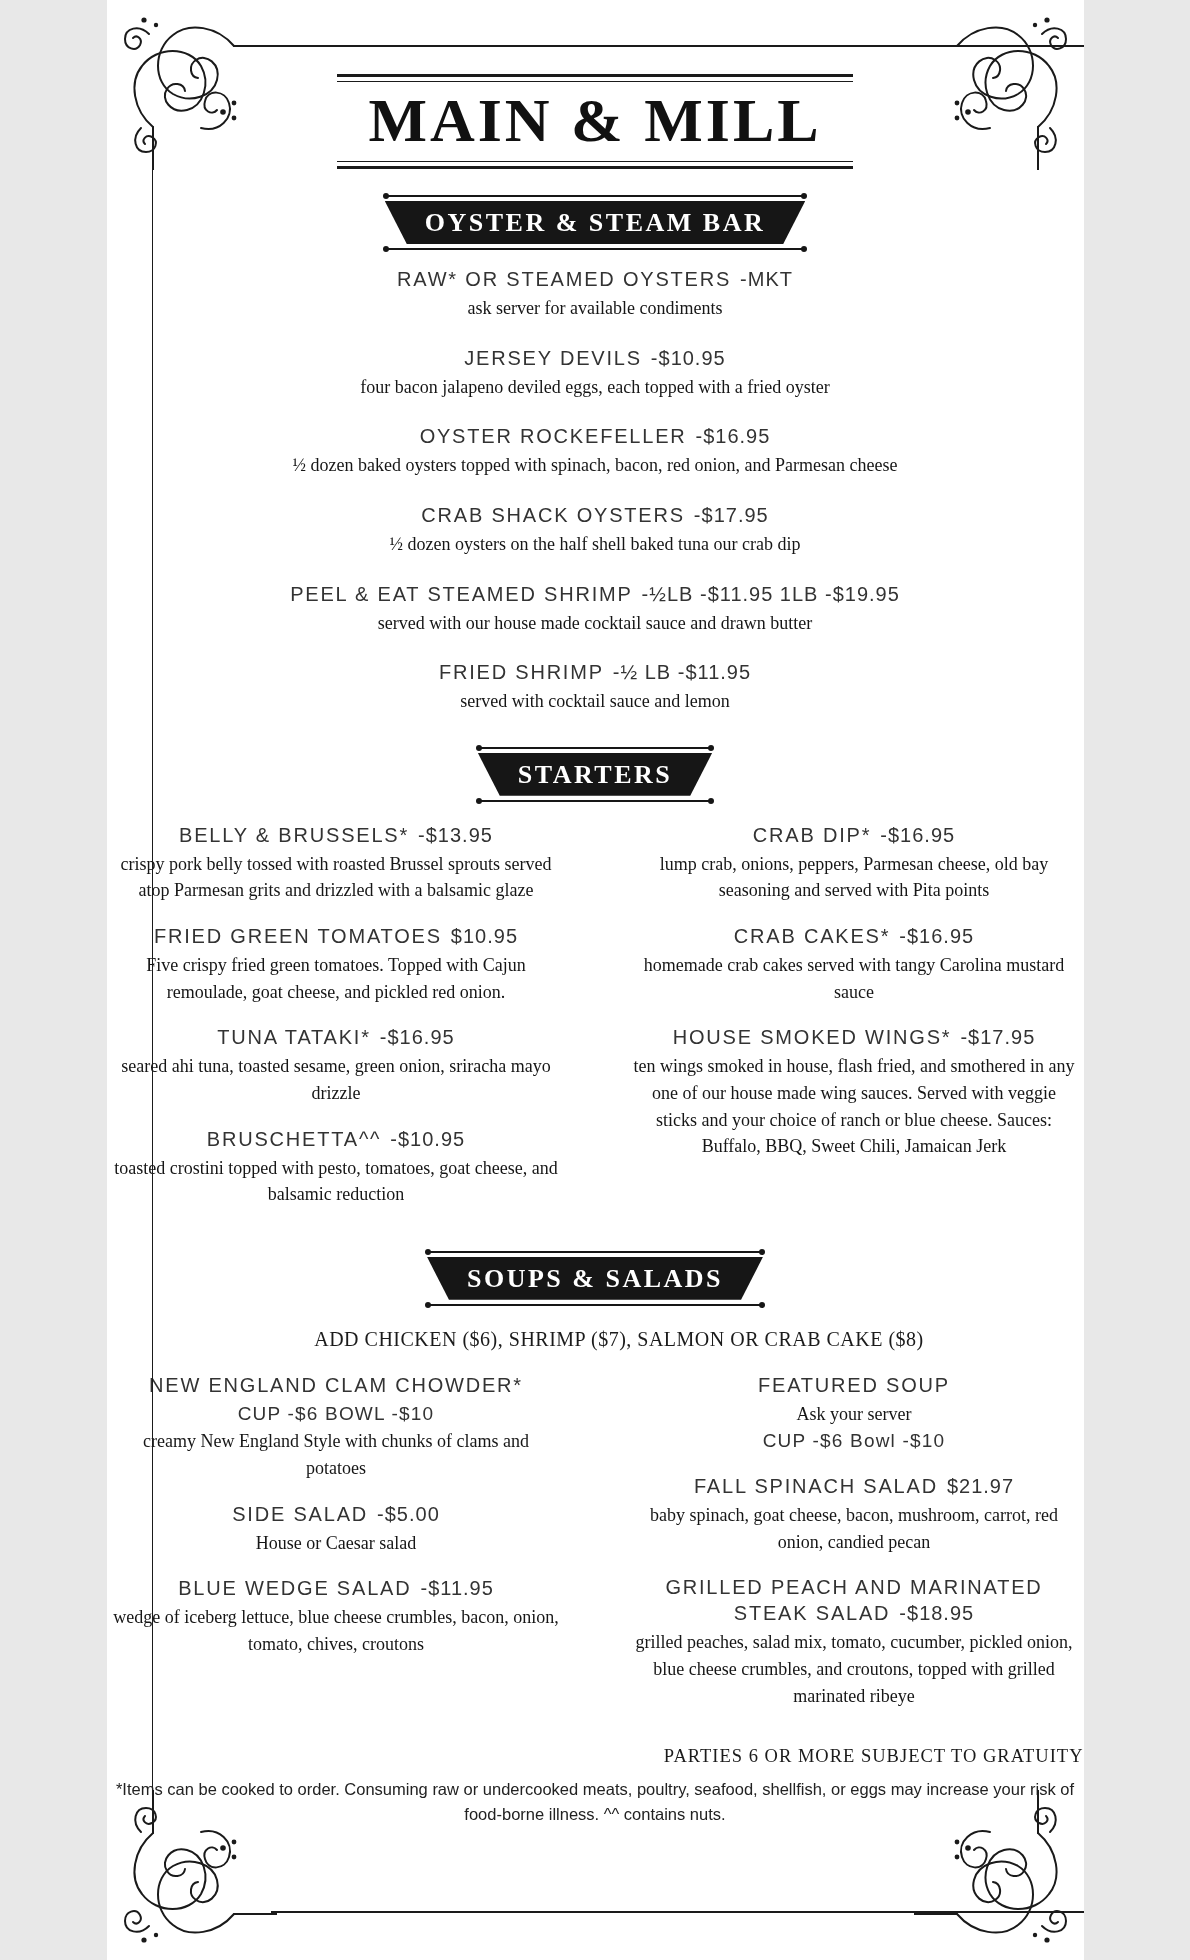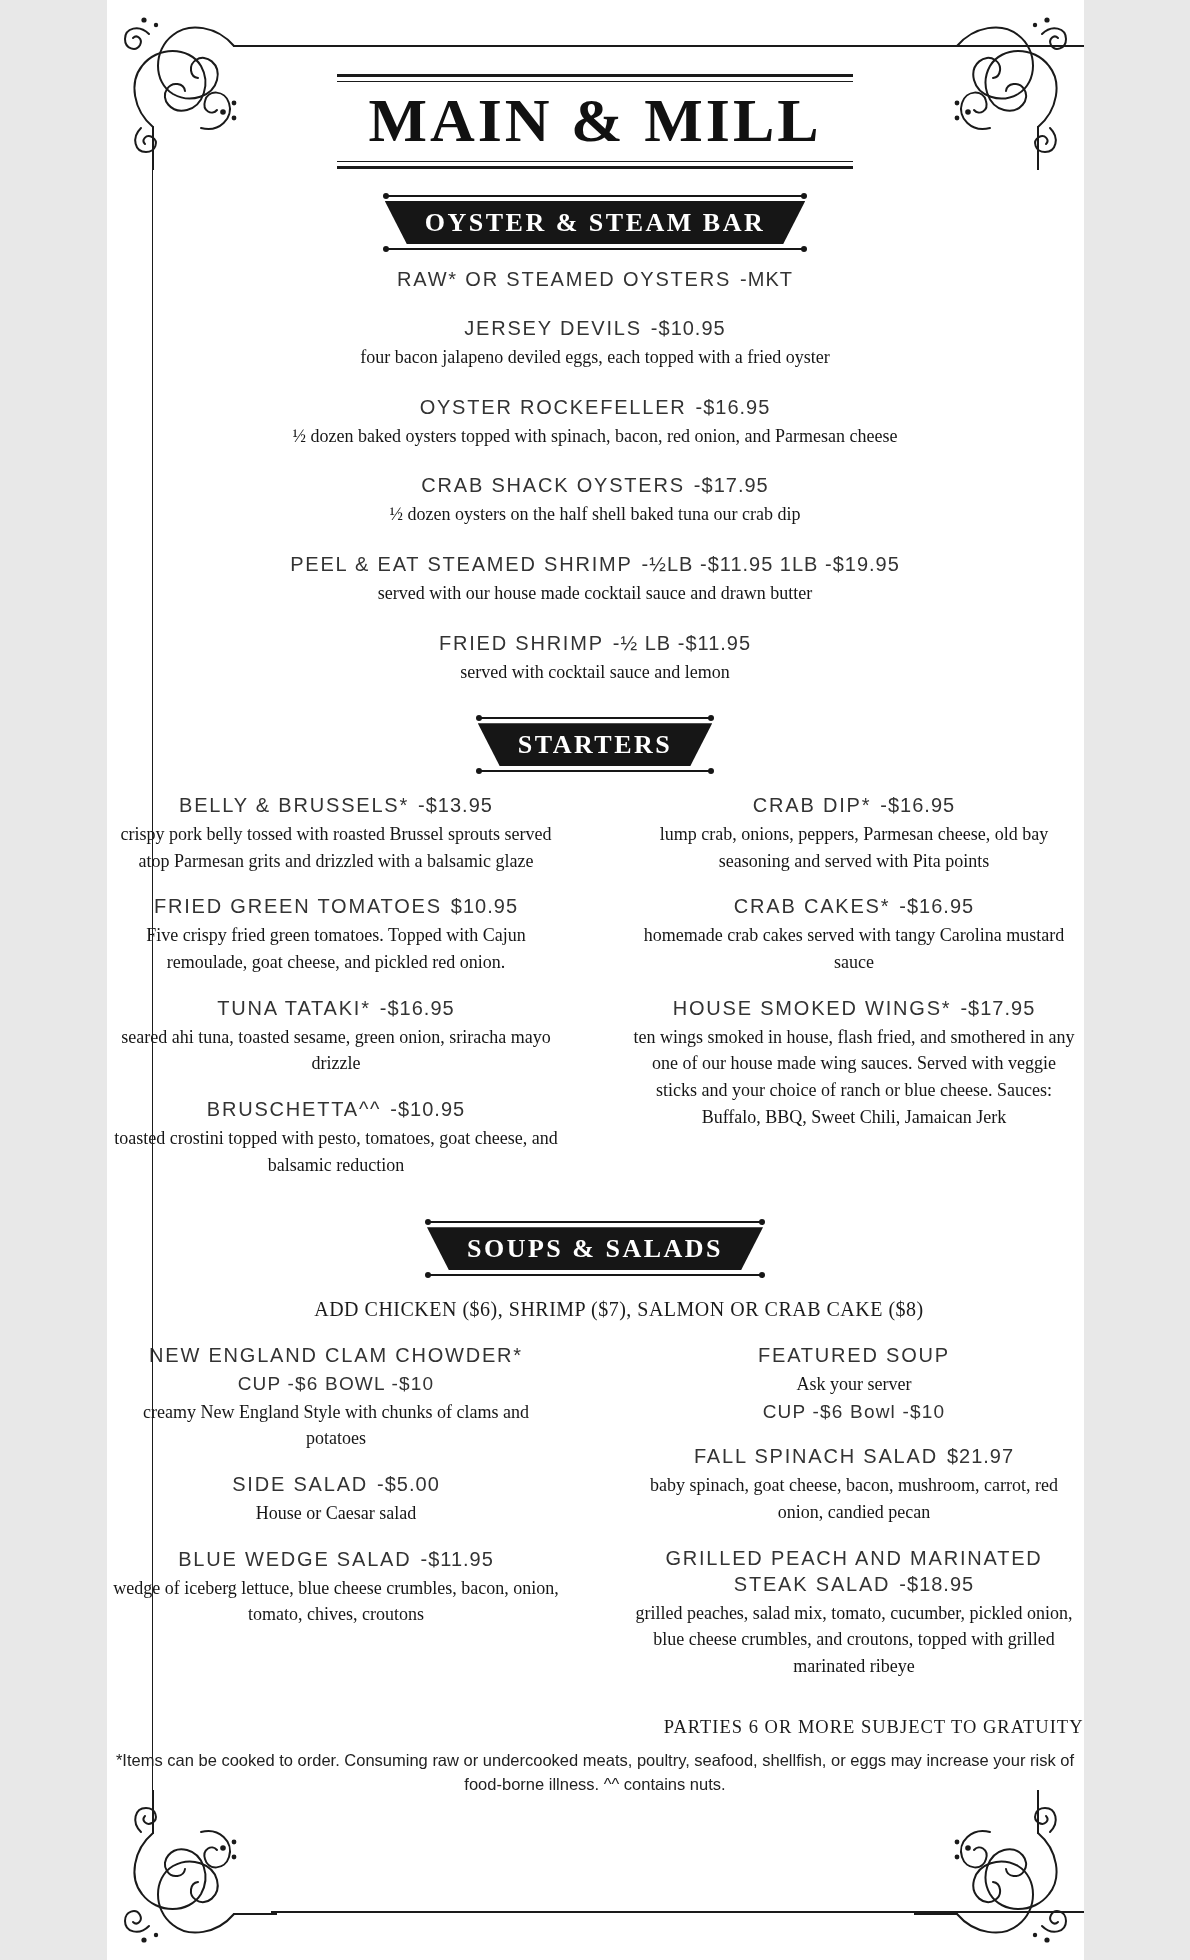--- a/index.html
+++ b/index.html
@@ -167,20 +167,21 @@
       <div class="line">
           <i class="l"></i>
           <i class="r"></i>
         </div>
     </div>
   </div>
 
   <div class="items-single">
     <div class="item">
       <h3 class="iname"><span>RAW* OR STEAMED OYSTERS</span><span class="price">-MKT</span></h3>
+      <p class="desc">ask server for available condiments</p>
     </div>
     <div class="item">
       <h3 class="iname"><span>JERSEY DEVILS</span><span class="price">-$10.95</span></h3>
       <p class="desc">four bacon jalapeno deviled eggs, each topped with a fried oyster</p>
     </div>
     <div class="item">
       <h3 class="iname"><span>OYSTER ROCKEFELLER</span><span class="price">-$16.95</span></h3>
       <p class="desc">½ dozen baked oysters topped with spinach, bacon, red onion, and Parmesan cheese</p>
     </div>
     <div class="item">

